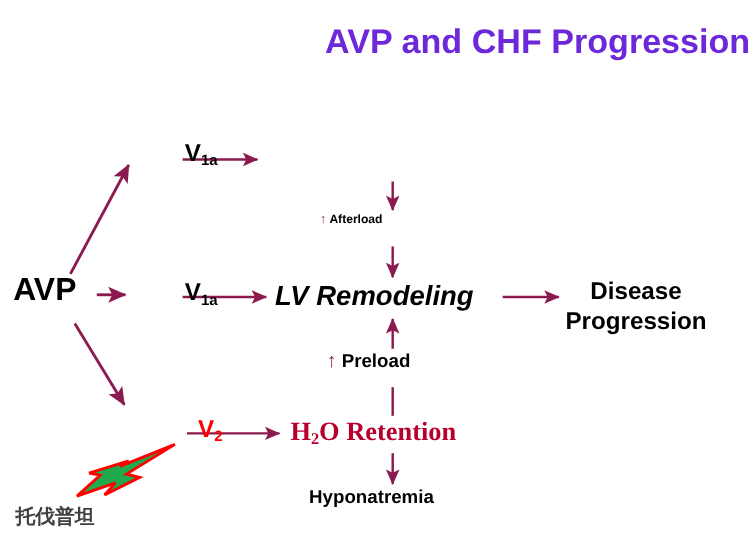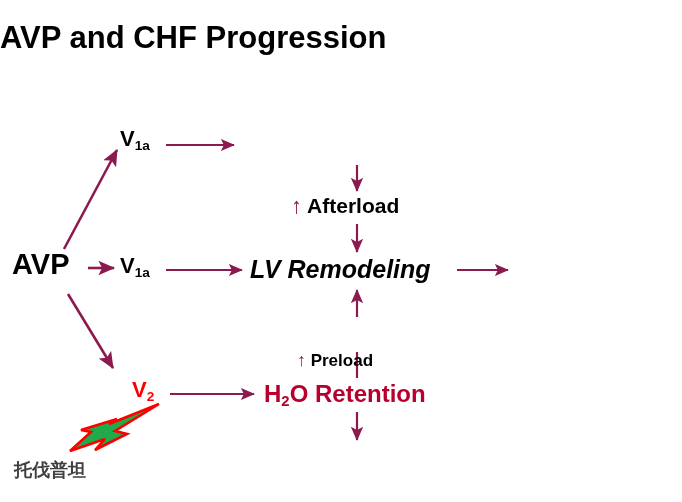--- a/index.html
+++ b/index.html
@@ -29,33 +29,34 @@
     white-space: nowrap;
     line-height: 1.05;
     font-family: "Liberation Sans", sans-serif;
     font-weight: bold;
     color: #000000;
   }
   .title {
     left: 0;
     top: 22px;
     width: 682px;
-    text-align: left;
+    text-align: right;
     font-size: 31px;
     letter-spacing: 0px;
-    color: #000000;
+    color: #6d28d9;
   }
   .avp {
     left: 12px;
     top: 249px;
     font-size: 29px;
   }
   .recep {
     font-size: 22px;
     color: #000000;
+    margin-left: 48px;
   }
   .recep sub {
     font-size: 0.62em;
     vertical-align: baseline;
     position: relative;
     top: 0.30em;
     font-weight: bold;
   }
   .v1a-top { left: 120px; top: 127px; }
   .v1a-mid { left: 120px; top: 254px; }
@@ -66,44 +67,44 @@
     color: #ff0000;
   }
   .vaso {
     left: 243px;
     top: 130px;
     font-size: 25px;
   }
   .afterload {
     left: 291px;
     top: 194px;
-    font-size: 21px;
+    font-size: 11px;
   }
   .preload {
     left: 297px;
     top: 319px;
     font-size: 17px;
-    margin-top: 32px;
   }
   .uparrow {
     color: #8b1a4f;
     font-weight: normal;
     font-size: 1.05em;
   }
   .lvr {
     left: 250px;
     top: 256px;
     font-size: 25px;
     font-style: italic;
   }
   .h2o {
     left: 264px;
     top: 381px;
     font-size: 24px;
     color: #b8002e;
+    font-family: Liberation Serif, serif;
   }
   .h2o sub {
     font-size: 0.62em;
     vertical-align: baseline;
     position: relative;
     top: 0.30em;
   }
   .hypo {
     left: 281px;
     top: 443px;
@@ -188,17 +189,22 @@
   <div class="node afterload"><span class="uparrow">↑</span>
     <span>Afterload</span></div>
 
   <div class="node lvr">LV Remodeling</div>
 
   <div class="node preload"><span class="uparrow">↑</span>
     <span>Preload</span></div>
 
   <div class="node h2o"><span>H</span><sub>2</sub><span>O Retention</span></div>
 
-
+  <div class="node hypo">Hyponatremia</div>
+
+  <div class="node disease">
+      <span>Disease</span>
+      <span>Progression</span>
+    </div>
 
   <div class="node chinese">托伐普坦</div>
 
 </div>
 
 </body></html>

